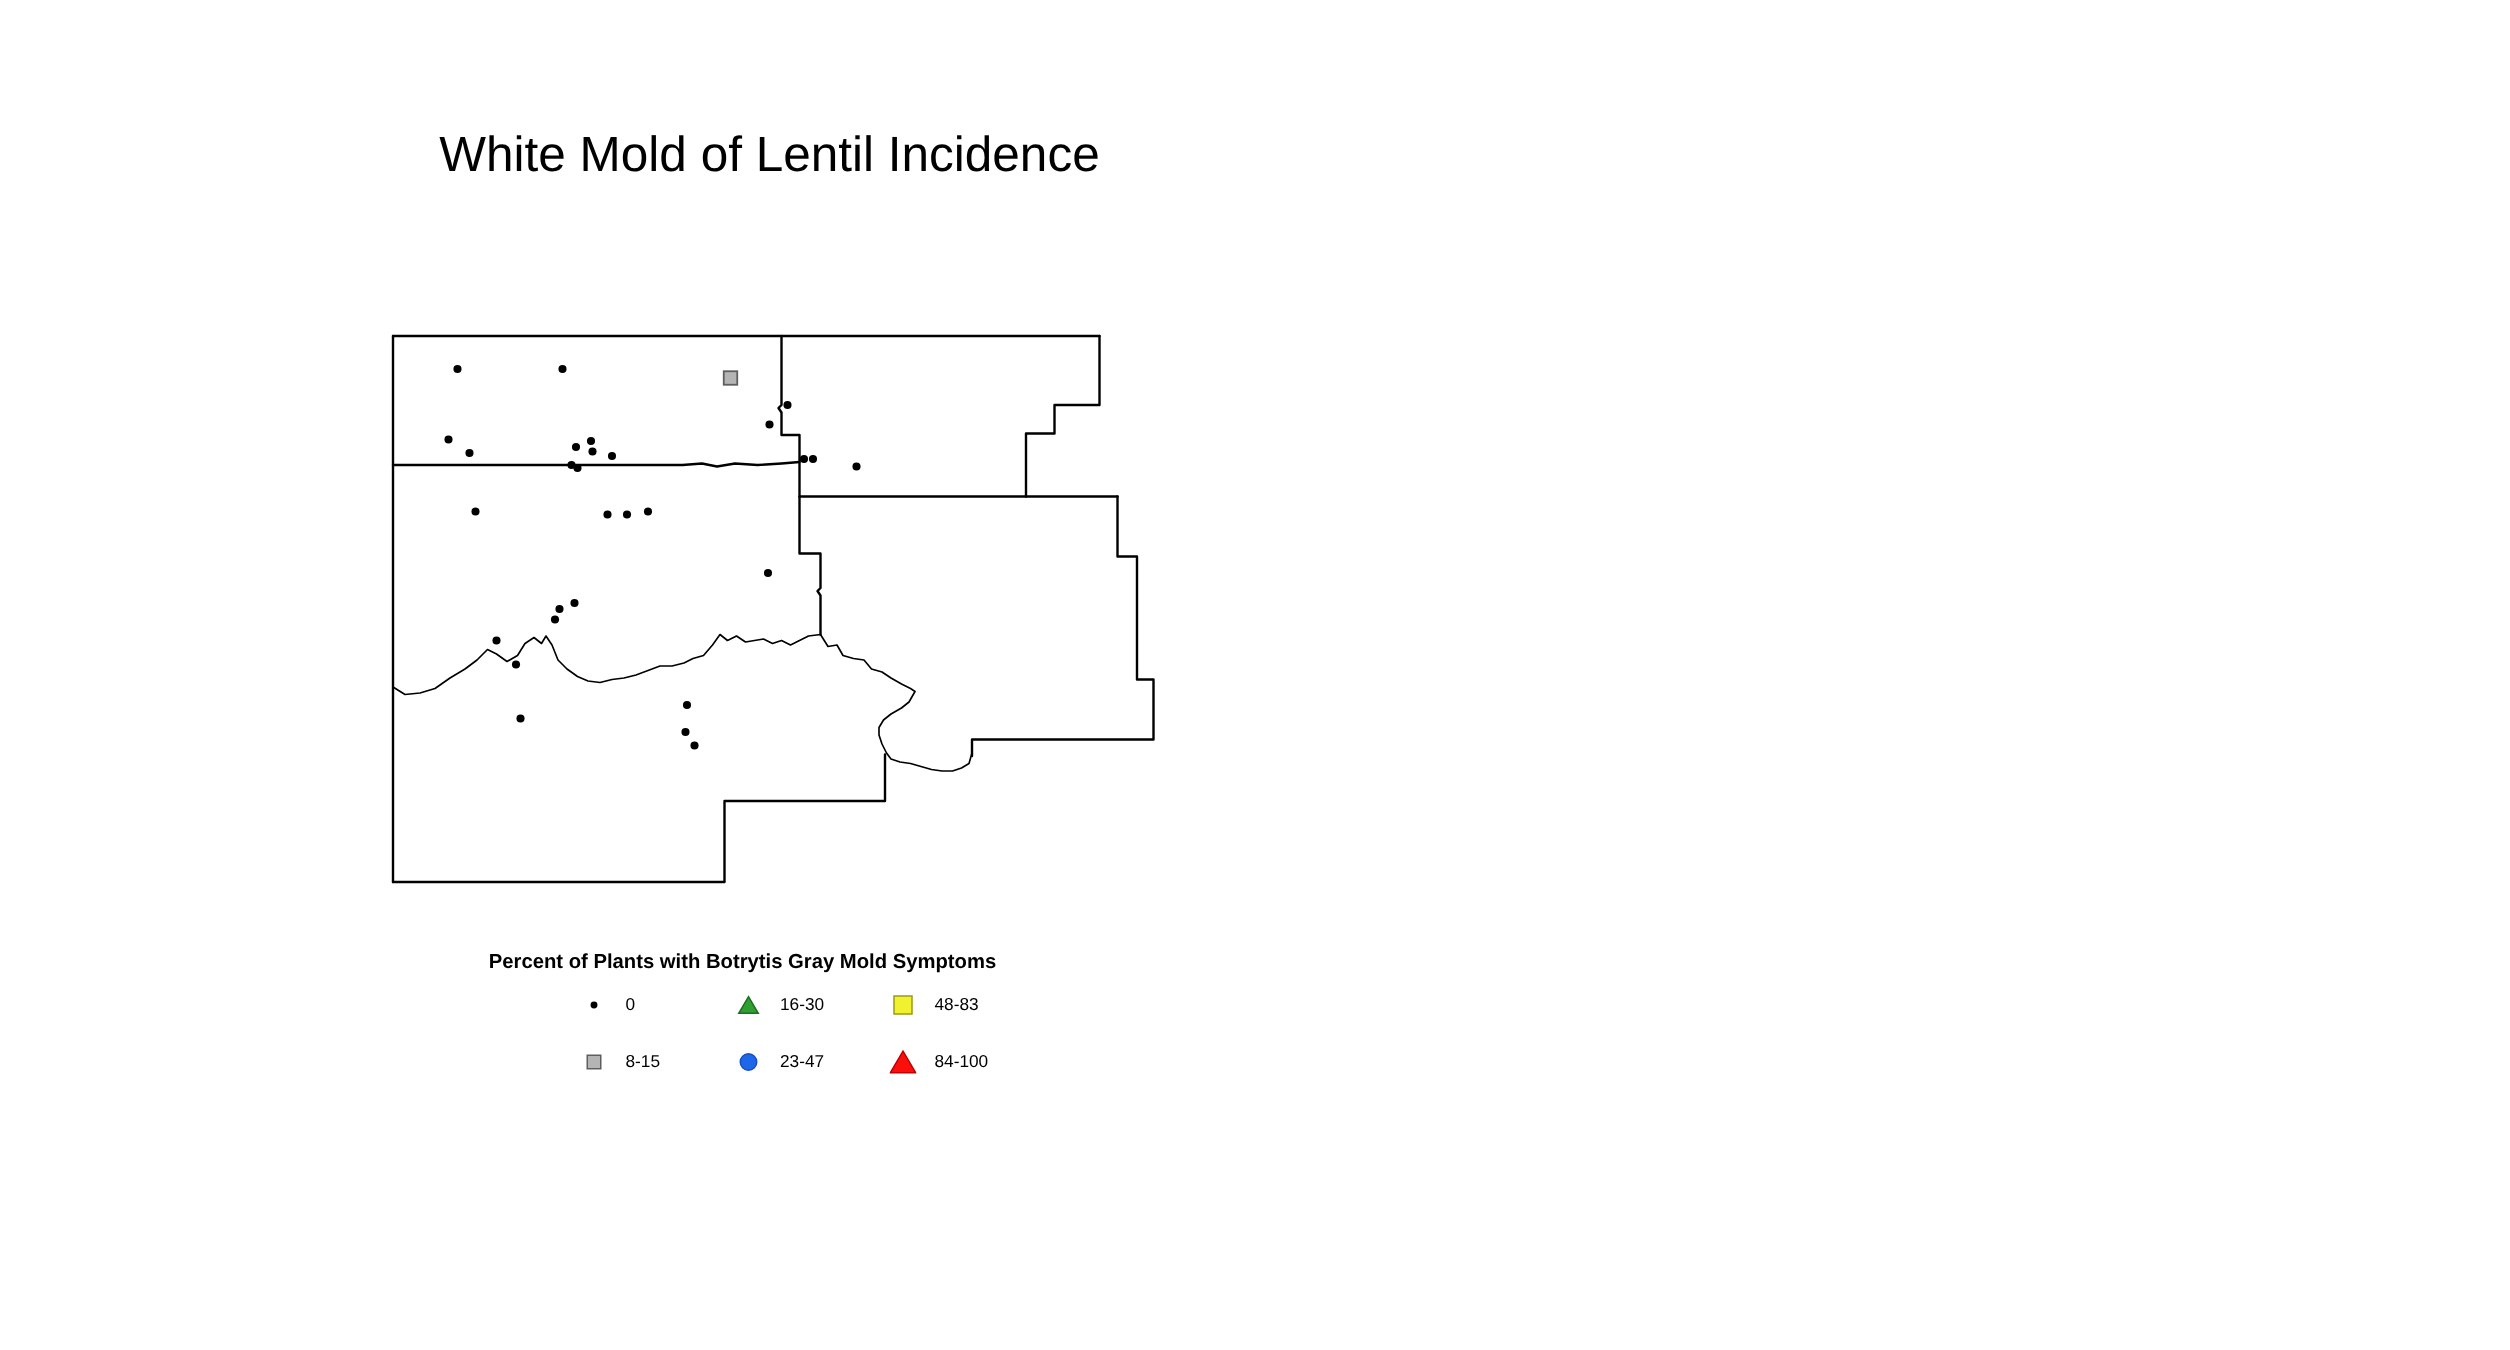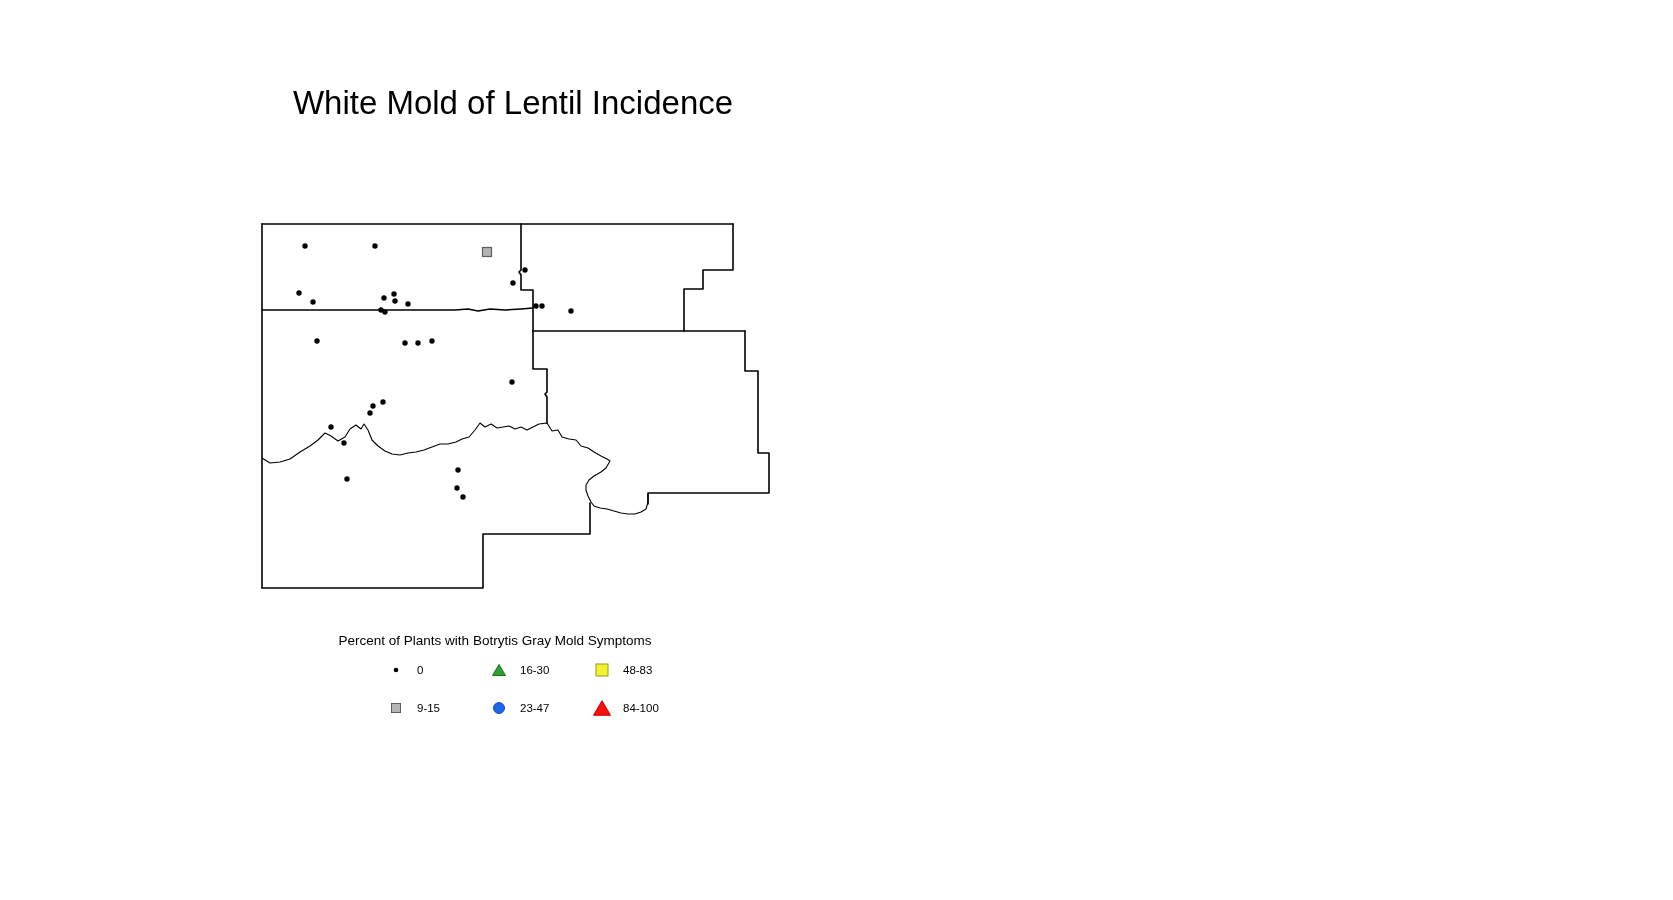--- a/index.html
+++ b/index.html
@@ -5,21 +5,21 @@
   html,body{margin:0;padding:0;background:#ffffff;font-family:"Liberation Sans",sans-serif;}
   .page{position:relative;width:1673px;height:900px;background:#ffffff;overflow:hidden;}
   .title{position:absolute;left:240px;top:84px;width:546px;margin:0;text-align:center;
          font-size:33px;font-weight:normal;color:#000;}
   .subtitle{position:absolute;left:240px;top:149px;width:492px;margin:0;text-align:center;
          font-size:20px;font-weight:bold;color:#000;}
   .map{position:absolute;left:240px;top:215px;width:540px;height:385px;}
   .map polyline{fill:none;stroke:#000;stroke-width:1.6;stroke-linejoin:round;stroke-linecap:round;}
   .map polyline.river{stroke-width:1.1;}
   .legend{position:absolute;left:295px;top:633px;width:400px;}
-  .legend-title{text-align:center;font-size:13.5px;font-weight:normal;color:#000;white-space:nowrap;}
+  .legend-title{text-align:center;font-size:13.5px;font-weight:bold;color:#000;white-space:nowrap;}
   .legend-grid{position:absolute;left:50px;top:18px;display:grid;grid-auto-flow:column;
          grid-template-rows:38px 38px;grid-template-columns:103px 103px 112px;}
   .legend-item{display:flex;align-items:center;gap:12px;padding-left:42px;}
   .legend-item svg{flex:0 0 auto;}
   .legend-label{font-size:11.5px;color:#000;white-space:nowrap;}
 </style>
 </head>
 <body>
 
 <div class="page">
@@ -79,21 +79,21 @@
         <div class="legend-item">
           <svg width="18" height="16">
             <circle cx="9" cy="8" r="2.3" fill="#000000"></circle>
           </svg>
           <span class="legend-label">0</span>
         </div>
         <div class="legend-item">
           <svg width="18" height="16">
             <rect x="4.5" y="3.5" width="9" height="9" fill="#b4b4b4" stroke="#5e5e5e"></rect>
           </svg>
-          <span class="legend-label">9-15</span>
+          <span class="legend-label">8-15</span>
         </div>
         <div class="legend-item">
           <svg width="18" height="16">
             <polygon points="9,2.4750000000000005 15.5,13.524999999999999 2.5,13.524999999999999" fill="#2f9e33" stroke="#1d6f22"></polygon>
           </svg>
           <span class="legend-label">16-30</span>
         </div>
         <div class="legend-item">
           <svg width="18" height="16">
             <circle cx="9" cy="8" r="5.5" fill="#1f66e8" stroke="#164fc4"></circle>

